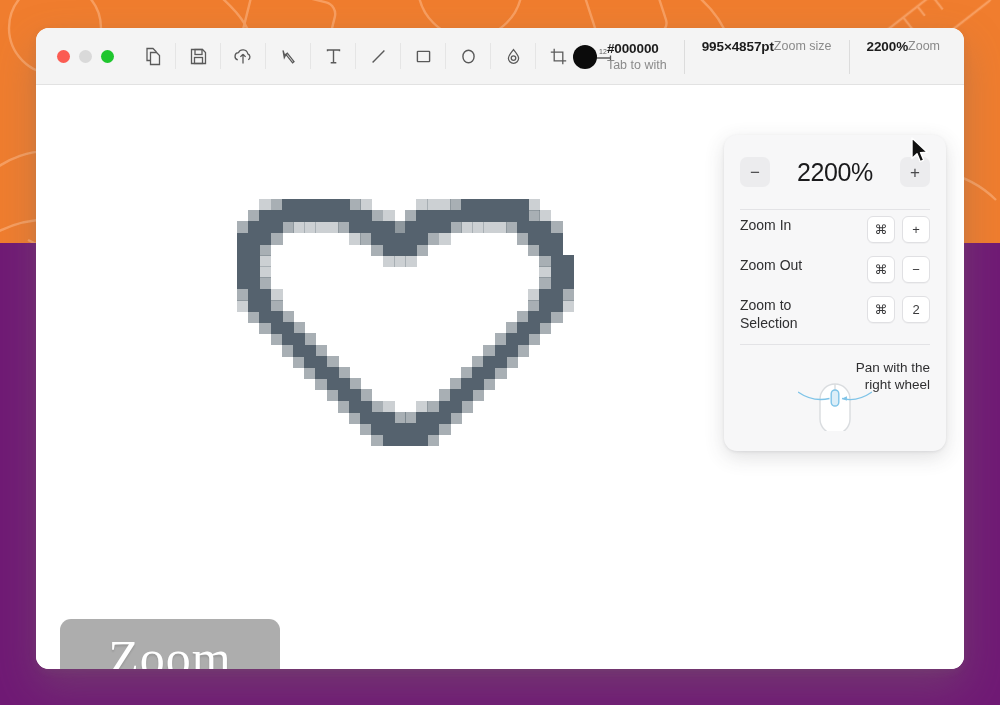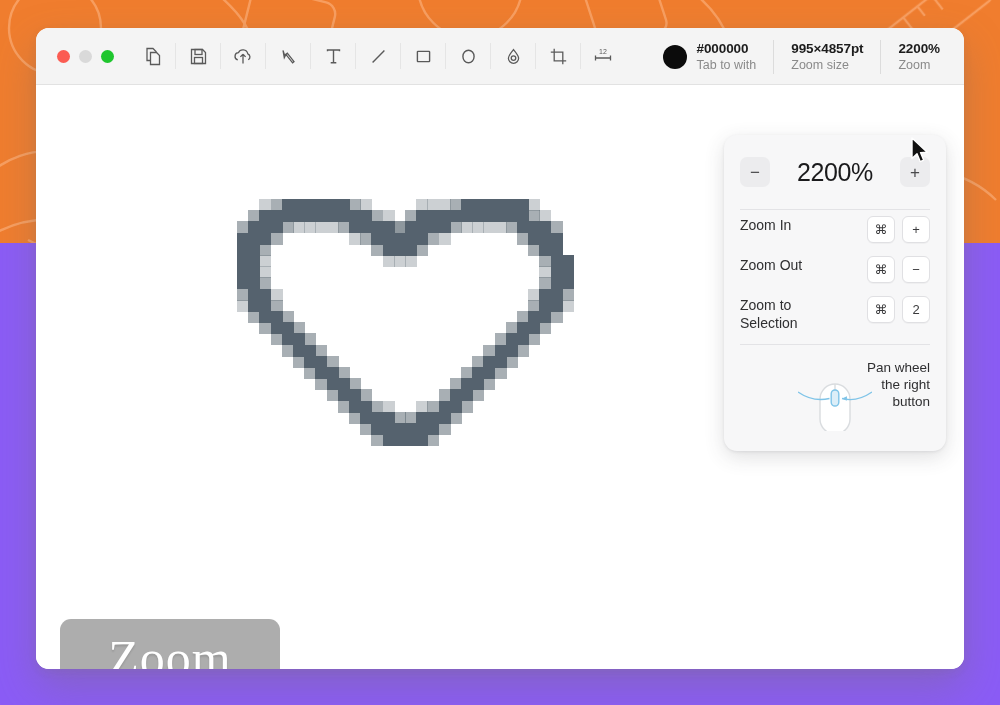--- a/index.html
+++ b/index.html
@@ -3,21 +3,21 @@
 <meta charset="utf-8">
 <style>
   * { box-sizing: border-box; margin: 0; padding: 0; }
   html, body {
     width: 1000px; height: 705px;
     font-family: "Liberation Sans", sans-serif;
     background: #ffffff;
     overflow: hidden;
   }
 
-  #stage { position: relative; width: 1000px; height: 705px; background:#8b5cf6; }
+  #stage { position: relative; width: 1000px; height: 705px; background:#701a75; }
 
   
   .banner {
     position: absolute; left: 0; top: 0; width: 1000px; height: 243px;
     background: #F07D2E;
     overflow: hidden;
   }
   .banner svg { position:absolute; left:0; top:0; }
 
   
@@ -52,21 +52,21 @@
   }
   .tool svg { display:block; }
   .sep { width: 1px; height: 26px; background: #E5E5E5; margin: 0 1px; }
 
   
   .status {
     position: absolute; right: 0; top: 0; height: 57px;
     display: flex; align-items: center;
   }
   .status-item {
-    display: flex; flex-direction: column; justify-content: center;
+    display: flex; flex-direction: row; justify-content: center;
     padding: 0 17px; height: 38px;
   }
   .status-item.first { display:flex; flex-direction: row; align-items:center; gap: 10px; padding-left: 8px;}
   .swatch { width: 24px; height: 24px; border-radius: 50%; background: #0B0B0B; flex: none; }
   .st-top { font-size: 13.5px; font-weight: bold; color: #1C1C1C; line-height: 17px; letter-spacing: -0.1px;}
   .st-sub { font-size: 12.5px; color: #8A8A8A; line-height: 16px; }
   .vsep { width: 1px; height: 34px; background: #DCDCDC; }
   .status .pad-r { padding-right: 24px; }
 
   
@@ -646,21 +646,21 @@
             <div class="keys">
               <div class="key">⌘</div>
               <div class="key">2</div>
             </div>
           </div>
         </div>
 
         <div class="hr"></div>
 
         <div class="mouse-help">
-          <div class="mh-col mh-right">Pan wheel the right button</div>
+          <div class="mh-col mh-right">Pan with the right wheel</div>
           <svg class="mouse-svg" width="74" height="66" viewBox="0 0 74 66">
             <path d="M22 34 a15 15 0 0 1 30 0 v20 a15 15 0 0 1 -30 0 Z" fill="#ffffff" stroke="#D9DCDF" stroke-width="1.4"></path>
             <path d="M37 19 v15" stroke="#D9DCDF" stroke-width="1.4" fill="none"></path>
             <rect x="33.2" y="25" width="7.6" height="16" rx="3.8" fill="#DCEEF8" stroke="#7FC4E8" stroke-width="1.4"></rect>
             <path d="M0 27 C 10 34, 20 36, 31.5 33.5" fill="none" stroke="#7FC4E8" stroke-width="1.3"></path>
             <path d="M74 27 C 64 34, 54 36, 44 33.5" fill="none" stroke="#7FC4E8" stroke-width="1.3"></path>
             <path d="M44 33.5 l5 -2.2 l-0.2 4.4 Z" fill="#7FC4E8"></path>
           </svg>
         </div>
       </div>

